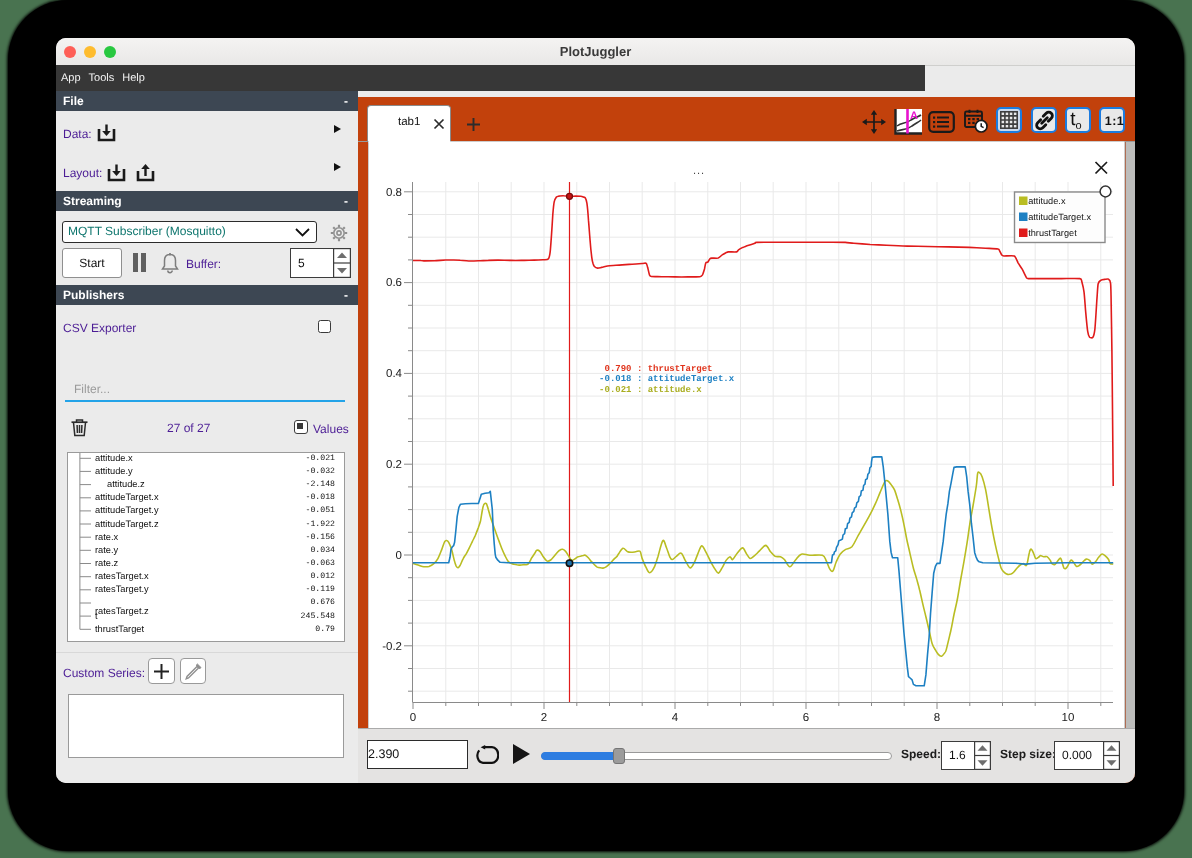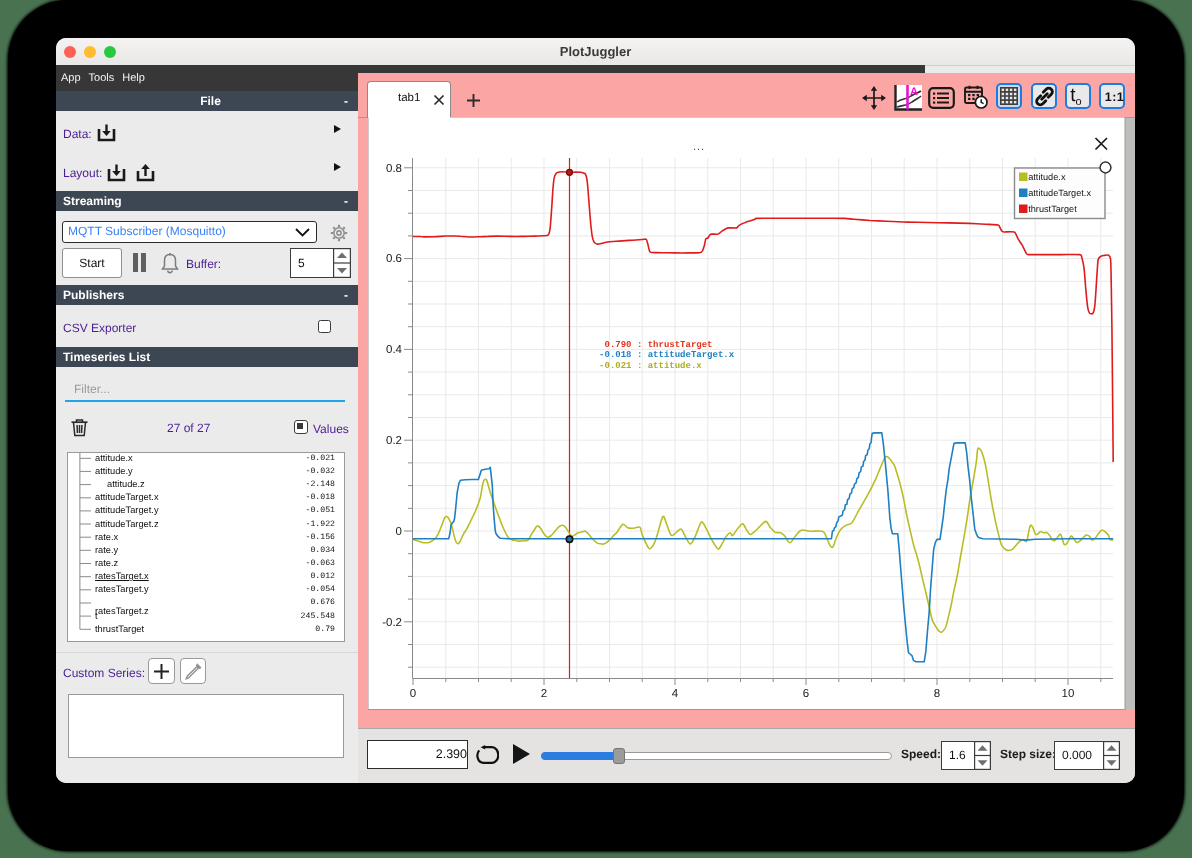--- a/index.html
+++ b/index.html
@@ -21,69 +21,69 @@
   #menubar span:first-child { margin-left:5px; }
   #leftpanel { position:absolute; left:0; top:53px; width:302px; height:692px; background:#ebebeb; }
   .hdr { position:absolute; left:0; width:302px; height:20px; background:#3d4753;
     color:#fff; font-size:12px; font-weight:bold; line-height:20px; padding-left:7px; }
   .hdr .minus { position:absolute; right:10px; top:0; font-weight:bold; }
   .lbl { position:absolute; font-size:12px; color:#4c1d95; }
   .arrowR { position:absolute; width:0; height:0; border-left:7px solid #111;
     border-top:4.5px solid transparent; border-bottom:4.5px solid transparent; }
   #combo { position:absolute; left:6px; top:130px; width:255px; height:22px; background:#fff;
     border:1.5px solid #2b2b2b; border-radius:3px; font-size:12px; line-height:19px;
-    padding-left:5px; color:#3b82f6; }
+    padding-left:5px; color:#0f766e; }
   #startbtn { position:absolute; left:6px; top:157px; width:60px; height:30px; background:#fff;
     border:1px solid #8f8f8f; border-radius:3px; font-size:12px; text-align:center;
     line-height:28px; color:#111; }
   .spinbox { position:absolute; background:#fff; border:1.2px solid #3c3c3c; }
   .spintxt { position:absolute; font-size:12px; color:#111; }
   .checkbox { position:absolute; width:13px; height:13px; background:#fff;
     border:1.5px solid #3a3a3a; border-radius:2.5px; }
   #filtertxt { position:absolute; left:18px; top:291px; font-size:12px; color:#9a9a9a; }
   #filterline { position:absolute; left:9px; top:309px; width:280px; height:2px; background:#23a3e8; }
   #listbox { position:absolute; left:11px; top:361px; width:278px; height:190px;
     background:#fff; border:1px solid #9a9a9a; }
   .trow { position:absolute; font-size:9.3px; color:#111; white-space:pre; }
   .tval { position:absolute; font-family:"Liberation Mono",monospace; font-size:8.2px;
     color:#111; text-align:right; width:60px; }
   #sep1 { position:absolute; left:0px; top:561px; width:302px; height:1px; background:#d8d8d8; }
   .sqbtn { position:absolute; top:566.5px; width:26.5px; height:26.5px; background:#fff;
     border:1px solid #9a9a9a; border-radius:4px; }
   #custbox { position:absolute; left:12px; top:603px; width:276px; height:64px;
     background:#fff; border:1px solid #9a9a9a; }
-  #rightpane { position:absolute; left:302px; top:35px; width:777px; height:692px; background:#fca5a5; }
+  #rightpane { position:absolute; left:302px; top:59px; width:777px; height:692px; background:#c2410c; }
   #tab { position:absolute; left:9px; top:8px; width:84px; height:37px; background:#fff;
     border:1px solid #8a8a8a; border-bottom:none; border-radius:4px 4px 0 0; }
   #tabline { position:absolute; left:0px; top:44px; width:777px; height:1px; background:#9a9a9a; }
   .icon { position:absolute; top:11px; }
   .bicon { position:absolute; top:9.5px; width:26px; height:26px; border:2px solid #1c7ce0;
     border-radius:5px; background:#e9e9e9; }
   #plotwrap { position:absolute; left:10px; top:44px; }
   #botbar { position:absolute; left:302px; top:690px; width:777px; height:55px;
     background:#e4e3e2; border-top:1px solid #aaa; }
   #timebox { position:absolute; left:9px; top:11px; width:101px; height:29px; background:#fff;
-    border:1.3px solid #2b2b2b; font-size:12.5px; text-align:right; line-height:27px; color:#111; }
+    border:1.3px solid #2b2b2b; font-size:12.5px; text-align:left; line-height:27px; color:#111; }
   .blabel { position:absolute; top:11px; font-size:12px; font-weight:bold; color:#1c1c1c; line-height:29px; }
 </style>
 </head>
 <body>
 <div id="shadow"></div>
 <div id="win">
   <div id="titlebar">
     <div class="light" style="left:8px; background:#fe5f57;"></div>
     <div class="light" style="left:28px; background:#febc2e;"></div>
     <div class="light" style="left:48px; background:#28c840;"></div>
     <div id="title">PlotJuggler</div>
   </div>
   <div id="menubar"><span>App</span><span>Tools</span><span>Help</span></div>
 
   <div id="leftpanel">
 
-    <div class="hdr" style="top:0px;text-align:center;">File<span class="minus">-</span></div>
+    <div class="hdr" style="top:0px;">File<span class="minus">-</span></div>
     <div class="lbl" style="left:7px; top:36px;">Data:</div>
     <svg class="abs" style="left:41px; top:33px;" width="20" height="18" viewBox="0 0 20 18">
       <path d="M2 5 L2 16 L17 16 L17 5" fill="none" stroke="#1a1a1a" stroke-width="2.6"></path>
       <line x1="9.5" y1="0.5" x2="9.5" y2="8" stroke="#1a1a1a" stroke-width="2.4"></line>
       <path d="M5.2 7 L9.5 12 L13.8 7 Z" fill="#1a1a1a"></path>
     </svg>
     <div class="arrowR" style="left:278px; top:33.5px;"></div>
     <div class="lbl" style="left:7px; top:74.5px;">Layout:</div>
     <svg class="abs" style="left:51px; top:73px;" width="20" height="18" viewBox="0 0 20 18">
       <path d="M2 5 L2 16 L17 16 L17 5" fill="none" stroke="#1a1a1a" stroke-width="2.6"></path>
@@ -134,21 +134,20 @@
 <rect x="0.6" y="0.6" width="16.8" height="28.8" fill="#fff" stroke="#3c3c3c" stroke-width="1.2"></rect>
 <line x1="0" y1="15.0" x2="18" y2="15.0" stroke="#3c3c3c" stroke-width="1.2"></line>
 <path d="M4.0 10.0 L9.0 4.5 L14.0 10.0 Z" fill="#6e6e6e"></path>
         <path d="M4.0 20.0 L9.0 25.5 L14.0 20.0 Z" fill="#6e6e6e"></path>
       </svg>
 
     <div class="hdr" style="top:194px;">Publishers<span class="minus">-</span></div>
     <div class="lbl" style="left:7px; top:229.5px;">CSV Exporter</div>
     <div class="checkbox" style="left:262px; top:229px;"></div>
 
-    <div class="hdr" style="top:256px;">Timeseries List</div>
     <div id="filtertxt">Filter...</div>
     <div id="filterline"></div>
     <svg class="abs" style="left:15px; top:327px;" width="17" height="19" viewBox="0 0 17 19">
         <g fill="none" stroke="#2b2b2b" stroke-width="1.5">
 <path d="M2.5 4.5 L3.8 17.5 L13.2 17.5 L14.5 4.5"></path>
 <line x1="0.5" y1="4.2" x2="16.5" y2="4.2" stroke-width="1.7"></line>
 <path d="M5.5 4 L5.5 2 L11.5 2 L11.5 4"></path>
 <line x1="6.1" y1="7" x2="6.4" y2="15"></line>
           <line x1="8.5" y1="7" x2="8.5" y2="15"></line>
           <line x1="10.9" y1="7" x2="10.6" y2="15"></line>
@@ -171,24 +170,24 @@
         <div class="trow" style="left:27px; top:52.4px;">attitudeTarget.y</div>
         <div class="tval" style="left:207px; top:53.3px;">-0.051</div>
         <div class="trow" style="left:27px; top:65.5px;">attitudeTarget.z</div>
         <div class="tval" style="left:207px; top:66.5px;">-1.922</div>
         <div class="trow" style="left:27px; top:78.7px;">rate.x</div>
         <div class="tval" style="left:207px; top:79.6px;">-0.156</div>
         <div class="trow" style="left:27px; top:91.8px;">rate.y</div>
         <div class="tval" style="left:207px; top:92.8px;">0.034</div>
         <div class="trow" style="left:27px; top:105.0px;">rate.z</div>
         <div class="tval" style="left:207px; top:105.9px;">-0.063</div>
-        <div class="trow" style="left:27px; top:118.2px;text-decoration:underline;">ratesTarget.x</div>
+        <div class="trow" style="left:27px; top:118.2px;">ratesTarget.x</div>
         <div class="tval" style="left:207px; top:119.1px;">0.012</div>
         <div class="trow" style="left:27px; top:131.3px;">ratesTarget.y</div>
-        <div class="tval" style="left:207px; top:132.2px;">-0.054</div>
+        <div class="tval" style="left:207px; top:132.2px;">-0.119</div>
         <div class="trow" style="left:27px; top:144.5px;margin-top:8px;">ratesTarget.z</div>
         <div class="tval" style="left:207px; top:145.4px;">0.676</div>
         <div class="trow" style="left:27px; top:157.6px;">t</div>
         <div class="tval" style="left:207px; top:158.5px;">245.548</div>
         <div class="trow" style="left:27px; top:170.8px;">thrustTarget</div>
         <div class="tval" style="left:207px; top:171.7px;">0.79</div>
         <svg style="position:absolute;left:0;top:0" width="278" height="190" viewBox="0 0 278 190">
           <line x1="11.9" y1="5.3" x2="23" y2="5.3" stroke="#8a8a8a" stroke-width="1"></line>
           <line x1="11.9" y1="18.4" x2="23" y2="18.4" stroke="#8a8a8a" stroke-width="1"></line>
           <line x1="11.9" y1="31.6" x2="23" y2="31.6" stroke="#8a8a8a" stroke-width="1"></line>

